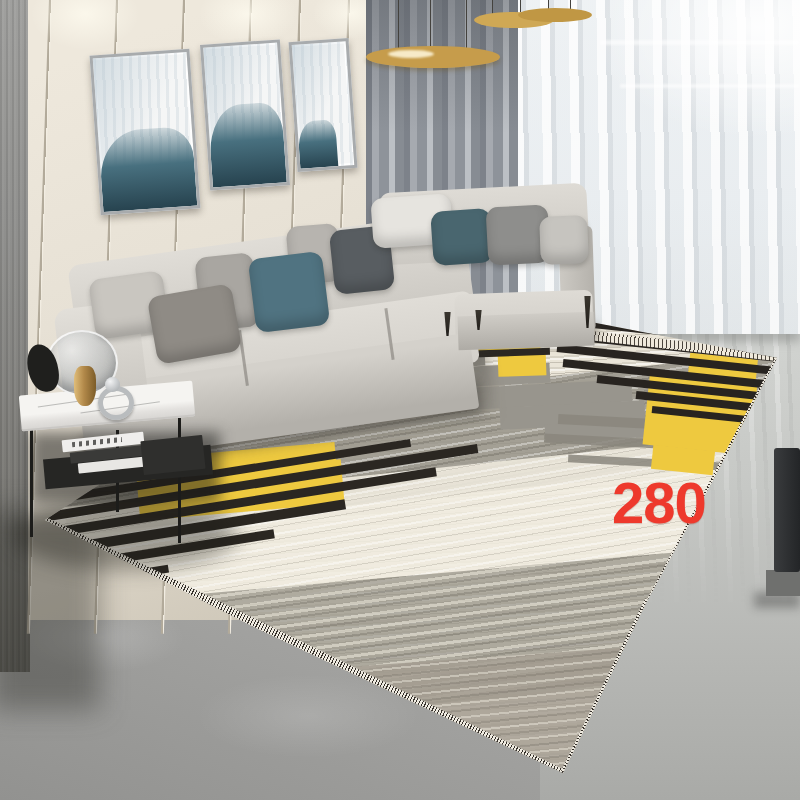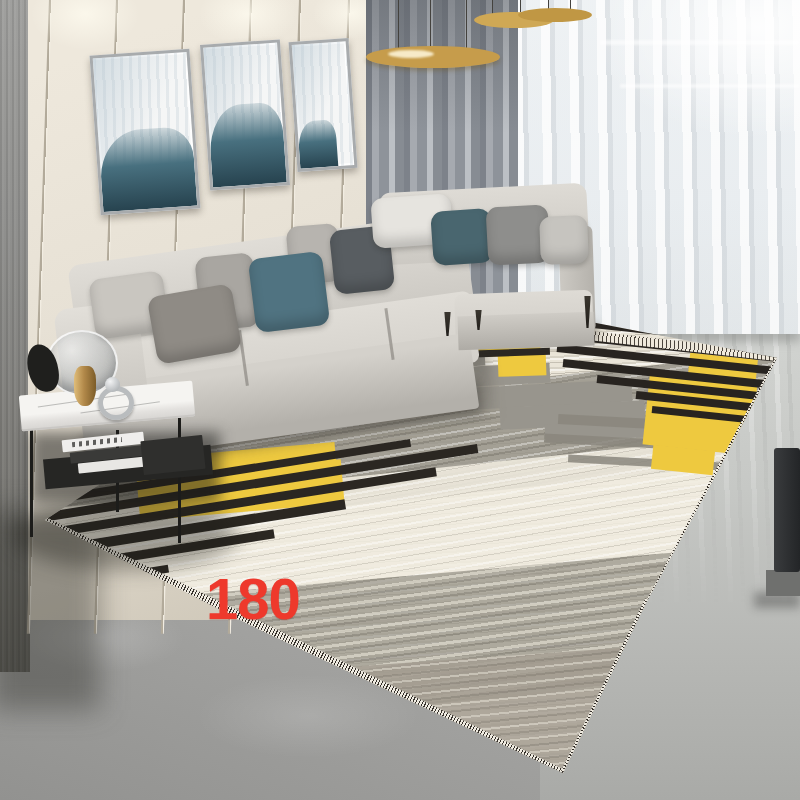--- a/index.html
+++ b/index.html
@@ -321,14 +321,14 @@
   <div class="wire" style="left:466px;height:50px"></div>
   <div class="wire" style="left:492px;height:16px"></div>
   <div class="wire" style="left:520px;height:12px"></div>
   <div class="wire" style="left:548px;height:12px"></div>
   <div class="wire" style="left:570px;height:14px"></div>
   <div class="ring-s1"></div>
   <div class="ring-s2"></div>
   <div class="ring-big"></div>
   <div class="ring-glint"></div>
 
-  <div class="dim-label label-180" style="color:#ee392c">180</div>
+  <div class="dim-label label-280" style="color:#ee392c">280</div>
 </div>
 
 </body></html>

